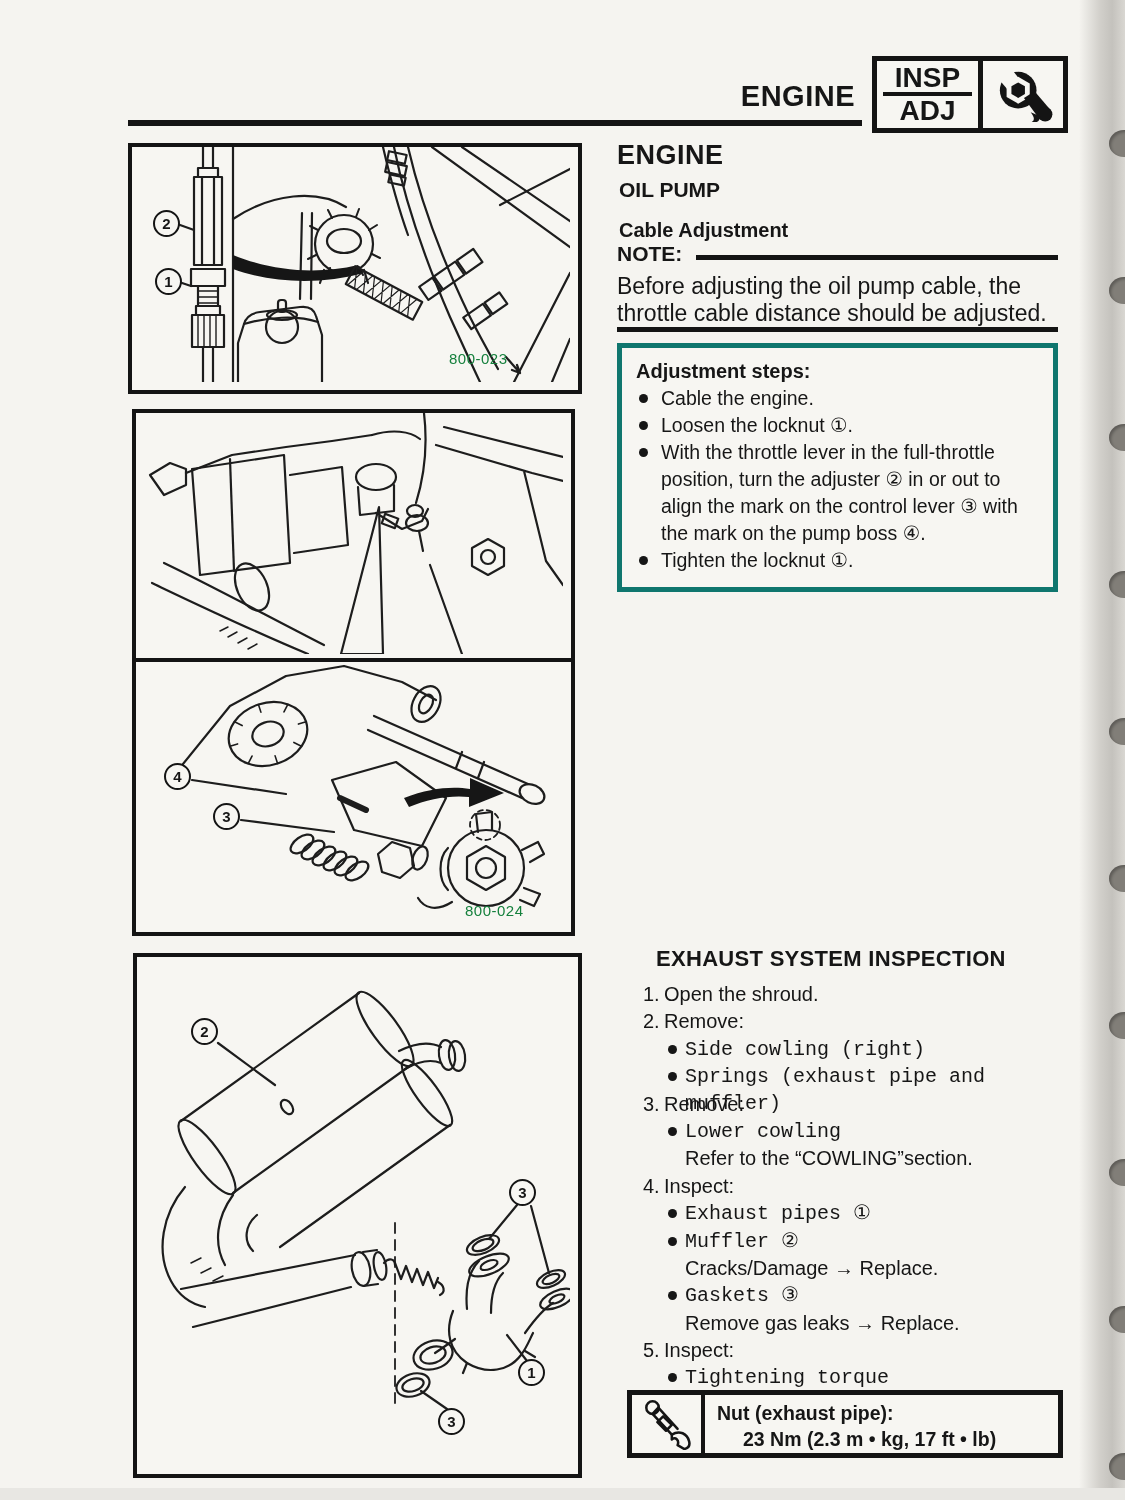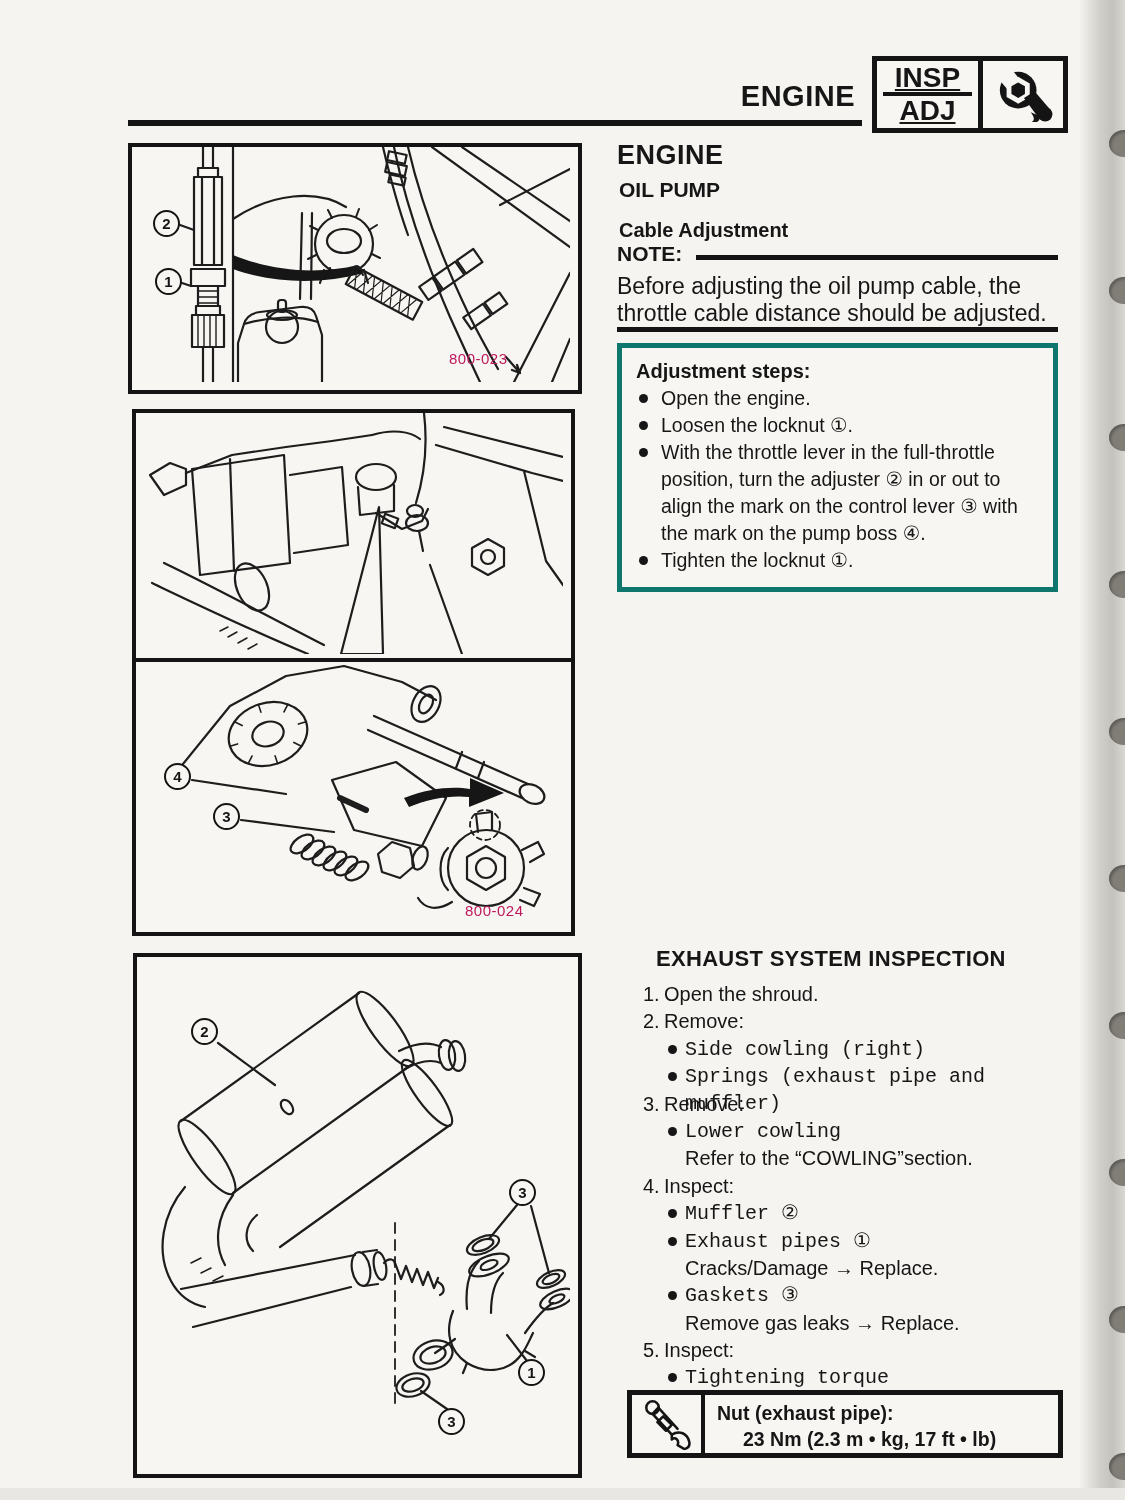--- a/index.html
+++ b/index.html
@@ -7,21 +7,21 @@
         font-family:"Liberation Sans","DejaVu Sans",sans-serif;color:#161616;overflow:hidden;}
   .ink{background:#141414;}
   
   .hdr-title{position:absolute;left:555px;top:80px;width:300px;text-align:right;
              font-size:29px;font-weight:bold;letter-spacing:.5px;}
   .hdr-rule{position:absolute;left:128px;top:120px;width:734px;height:6px;}
   .badge{position:absolute;left:872px;top:56px;width:186px;height:67px;border:5px solid #141414;
          background:#f7f6f2;display:flex;}
   .badge-left{flex:1;position:relative;display:flex;flex-direction:column;font-weight:bold;
               font-size:28px;line-height:1;text-align:center;}
-  .badge-left .cell{flex:1;display:flex;align-items:center;justify-content:center;text-decoration:underline;}
+  .badge-left .cell{flex:1;display:flex;align-items:center;justify-content:center;}
   .badge-divider{position:absolute;left:6%;right:6%;top:50%;height:4px;background:#141414;margin-top:-3px;}
   .badge-right{width:80px;border-left:5px solid #141414;display:flex;align-items:center;justify-content:center;}
   
   .t-engine{position:absolute;left:617px;top:140px;font-size:27px;font-weight:bold;letter-spacing:.5px;}
   .t-oilpump{position:absolute;left:619px;top:178px;font-size:21px;font-weight:bold;}
   .t-cable{position:absolute;left:619px;top:207px;font-size:20px;font-weight:bold;margin-top:12px;}
   .note-row{position:absolute;left:617px;top:242px;width:441px;display:flex;}
   .note-label{font-size:21px;font-weight:bold;white-space:nowrap;}
   .note-line{flex:1;height:5px;background:#141414;margin:13px 0 0 14px;}
   .note-text{position:absolute;left:617px;top:273px;width:447px;font-size:23px;line-height:27px;}
@@ -45,21 +45,21 @@
           box-sizing:border-box;display:flex;background:#f7f6f2;}
   .tq-icon{width:69px;border-right:4px solid #141414;display:flex;align-items:center;justify-content:center;}
   .tq-text{flex:1;padding:5px 0 0 12px;font-weight:bold;font-size:19.5px;line-height:26px;}
   .tq-l2{padding-left:26px;}
   
   .fig{position:absolute;border:4px solid #141414;background:#f7f6f2;}
   .fig svg{display:block;}
   .callout{position:absolute;width:27px;height:27px;border:2.5px solid #141414;border-radius:50%;
            background:#f7f6f2;box-sizing:border-box;display:flex;align-items:center;justify-content:center;
            font-size:15px;font-weight:bold;z-index:3;}
-  .figref{position:absolute;font-size:15px;letter-spacing:.5px;color:#be185d;z-index:3;}
+  .figref{position:absolute;font-size:15px;letter-spacing:.5px;color:#15803d;z-index:3;}
   
   .binding{position:absolute;top:0;right:0;width:46px;height:1500px;
            background:linear-gradient(90deg,rgba(212,210,205,0) 0%,#d2d0cb 45%,#c4c2bd 72%,#d9d7d2 100%);}
   .ring{position:absolute;right:-14px;width:30px;height:27px;border-radius:50%;background:#817e78;
         box-shadow:inset 2px 2px 3px rgba(0,0,0,.28);}
   .artifact{position:absolute;left:612px;top:1491px;width:10px;height:4px;background:#4b4a47;border-radius:2px;}
 </style>
 </head>
 <body>
 
@@ -275,21 +275,21 @@
     <span class="note-label">NOTE:</span>
     <span class="note-line"></span>
   </div>
   <div class="note-text">Before adjusting the oil pump cable, the throttle cable distance should be adjusted.</div>
   <div class="note-bottom ink"></div>
 
   <div class="steps-box">
     <div class="steps-title">Adjustment steps:</div>
     <div class="step">
         <span class="sdot"></span>
-        <span class="stx">Open the engine.</span>
+        <span class="stx">Cable the engine.</span>
       </div>
     <div class="step">
         <span class="sdot"></span>
         <span class="stx">Loosen the locknut ①.</span>
       </div>
     <div class="step">
         <span class="sdot"></span>
         <span class="stx">With the throttle lever in the full-throttle position, turn the adjuster ② in or out to align the mark on the control lever ③ with the mark on the pump boss ④.</span>
       </div>
     <div class="step">
@@ -326,25 +326,25 @@
       </div>
     <div class="xr s">
         <span>Refer to the “COWLING”section.</span>
       </div>
     <div class="xr n">
         <span class="mk">4.</span>
         <span>Inspect:</span>
       </div>
     <div class="xr b">
         <span class="bdot"></span>
+        <span>Exhaust pipes ①</span>
+      </div>
+    <div class="xr b">
+        <span class="bdot"></span>
         <span>Muffler ②</span>
-      </div>
-    <div class="xr b">
-        <span class="bdot"></span>
-        <span>Exhaust pipes ①</span>
       </div>
     <div class="xr s">
         <span>Cracks/Damage → Replace.</span>
       </div>
     <div class="xr b">
         <span class="bdot"></span>
         <span>Gaskets ③</span>
       </div>
     <div class="xr s">
         <span>Remove gas leaks → Replace.</span>

